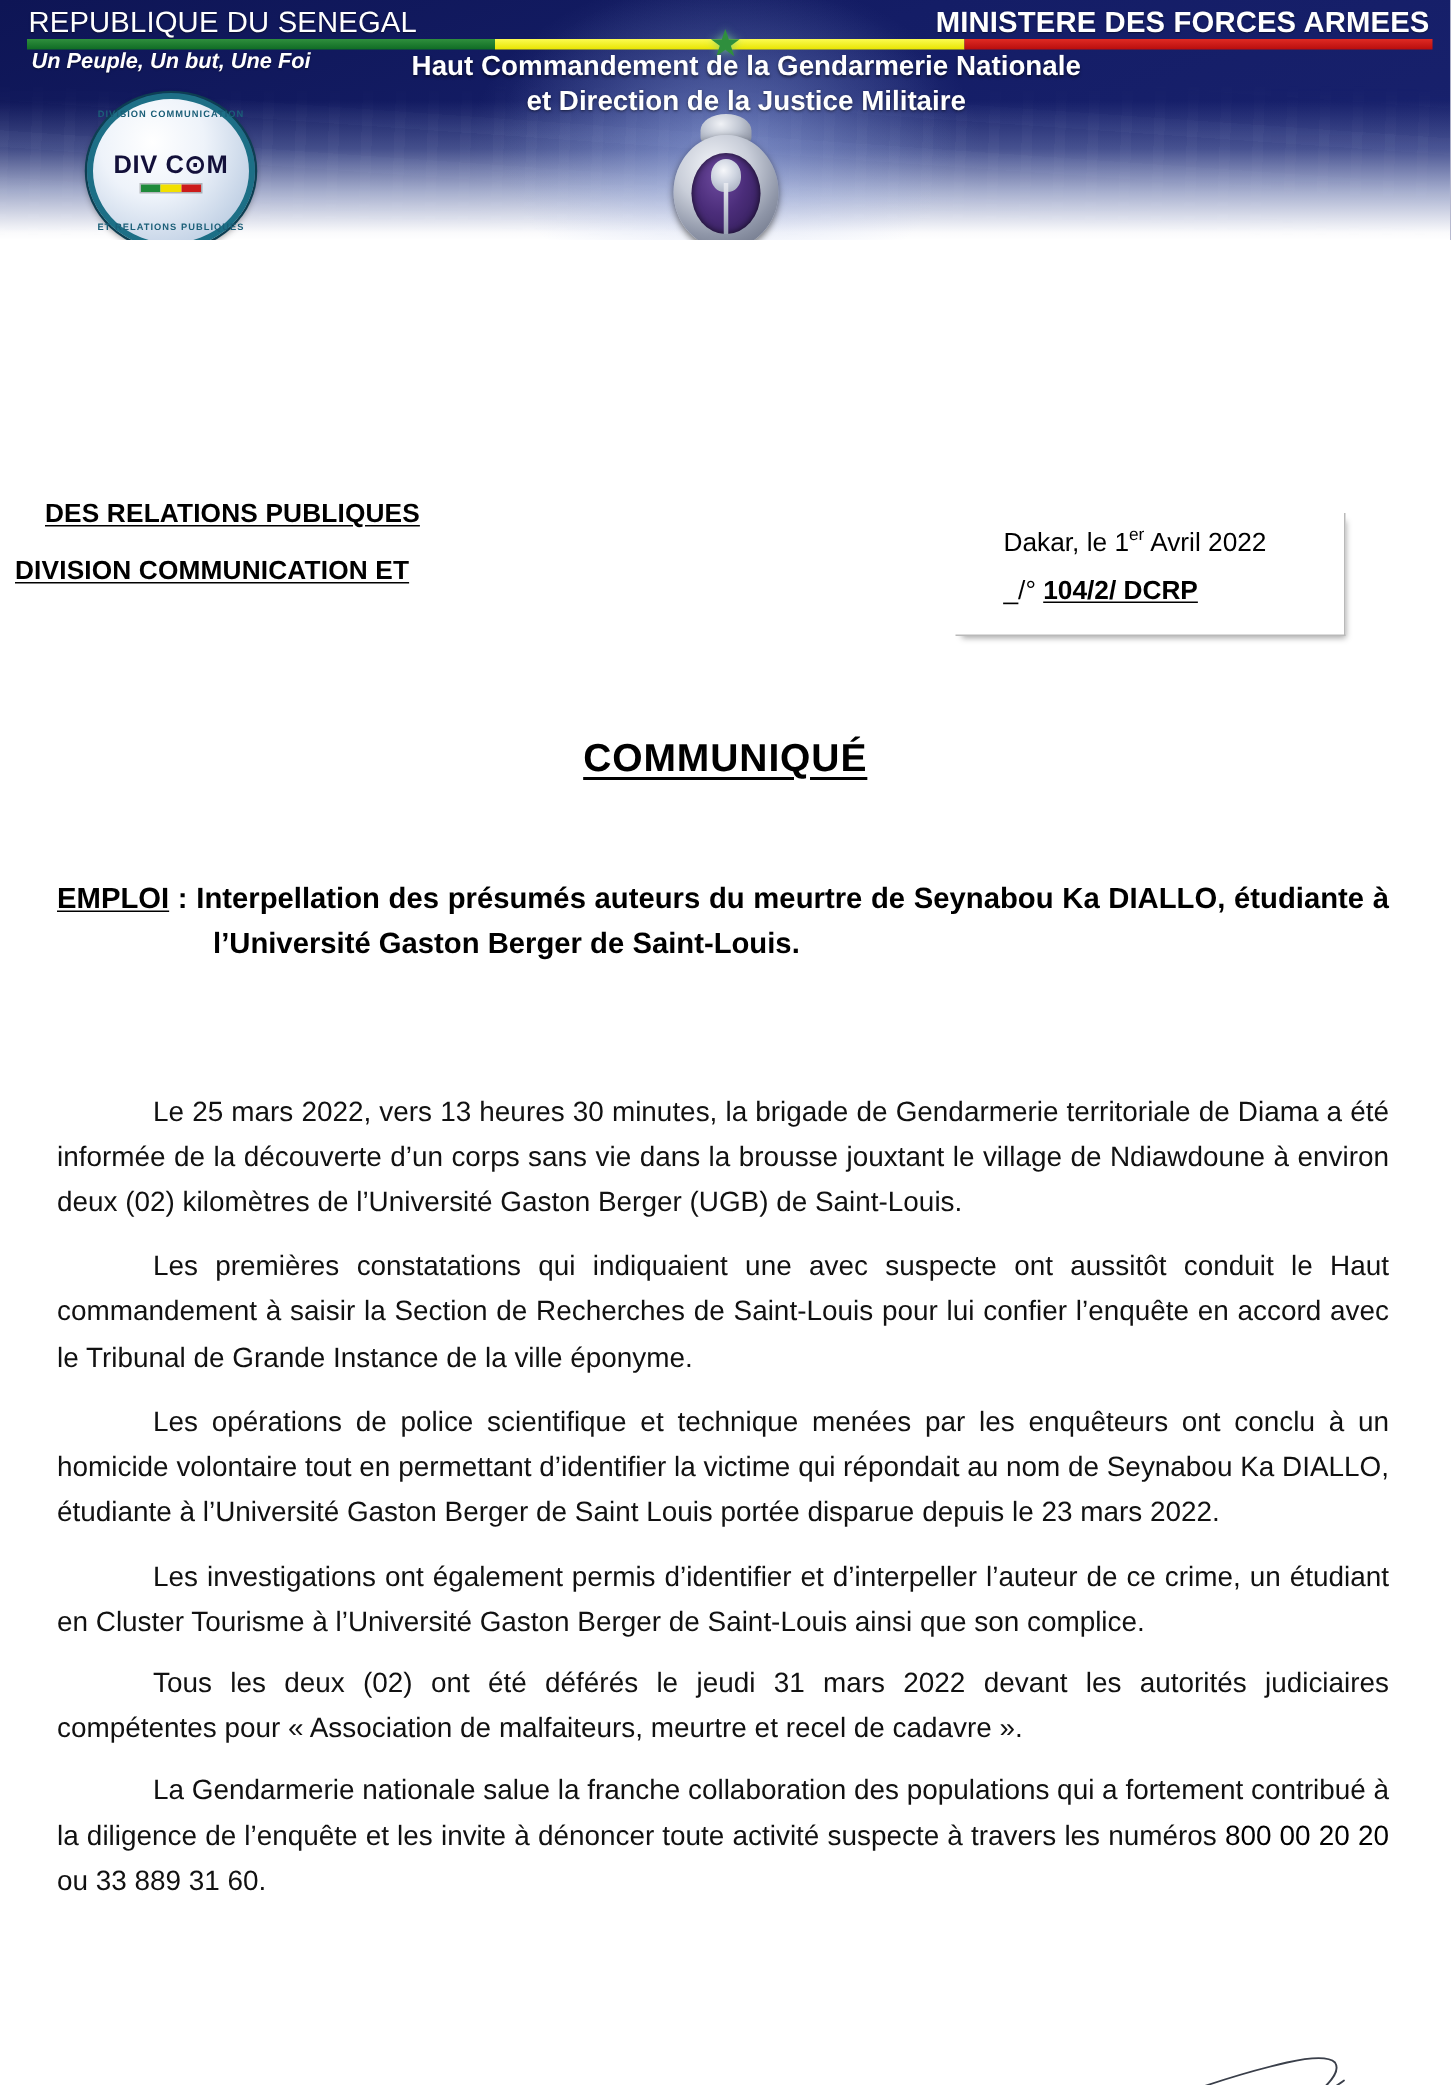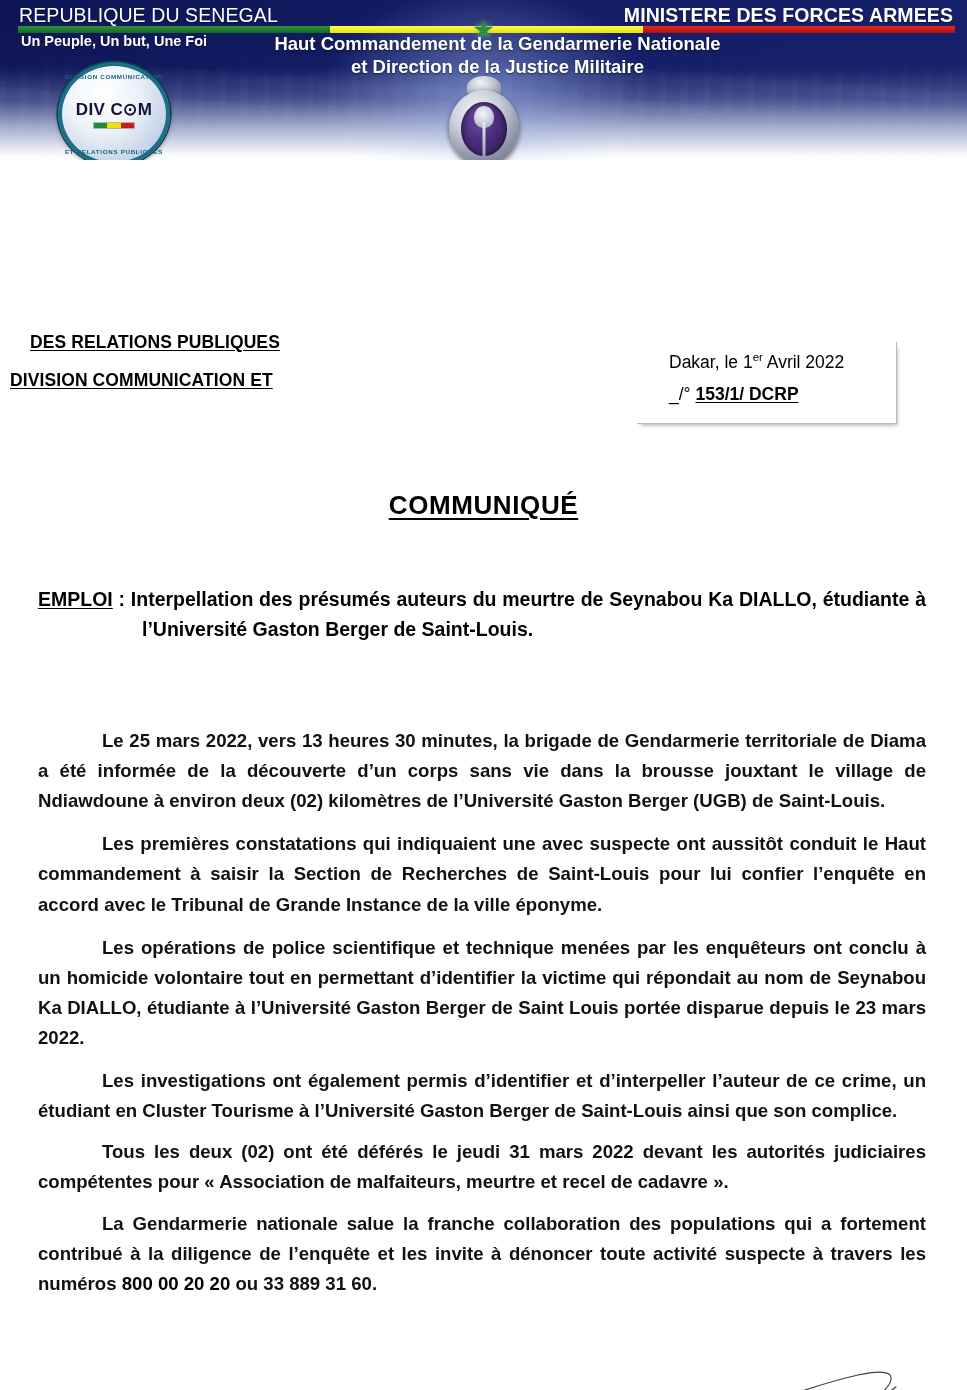--- a/index.html
+++ b/index.html
@@ -98,20 +98,21 @@
     font-size: 25px;
     line-height: 26px;
     text-align: center;
     text-shadow: 0 0 6px rgba(120,200,140,.8);
   }
   .motto {
     position: absolute;
     left: 21px; top: 33px;
     font-size: 14.5px;
     font-weight: bold;
+    font-style: italic;
     color: #ffffff;
     white-space: nowrap;
     text-shadow: 0 1px 1px rgba(0,0,0,.5);
   }
   .hq-line1, .hq-line2 {
     position: absolute;
     left: 0; right: 0;
     text-align: center;
     color: #ffffff;
     font-weight: bold;
@@ -291,21 +292,20 @@
   }
   .objet .objet-label {
     text-decoration: underline;
     text-underline-offset: 2px;
   }
 
   .body-text {
     position: absolute;
     left: 38px; top: 566px;
     width: 888px;
-    font-weight: bold;
   }
   .para {
     font-size: 18.6px;
     line-height: 1.62;
     text-align: justify;
     text-justify: inter-word;
     text-indent: 64px;
     margin: 0 0 13px 0;
     color: #111;
   }
@@ -371,21 +371,21 @@
 
 <div class="page">
 
   <div class="dept-block">
     <div class="dept-line indent">DES RELATIONS PUBLIQUES</div>
     <div class="dept-line">DIVISION COMMUNICATION ET</div>
   </div>
 
   <div class="datebox">
     <div class="date-line"><span>Dakar, le 1</span><sup>er</sup><span> Avril 2022</span></div>
-    <div class="ref-line"><span class="ref-prefix">_/° </span><span class="ref-num">153/1/ DCRP</span></div>
+    <div class="ref-line"><span class="ref-prefix">_/° </span><span class="ref-num">104/2/ DCRP</span></div>
   </div>
 
   <div class="doc-title">COMMUNIQUÉ</div>
 
   <div class="objet"><span class="objet-label">EMPLOI</span><span> : </span><span>Interpellation des présumés auteurs du meurtre de Seynabou Ka DIALLO, étudiante à l’Université Gaston Berger de Saint-Louis.</span></div>
 
   <div class="body-text">
     <p class="para">Le 25 mars 2022, vers 13 heures 30 minutes, la brigade de Gendarmerie territoriale de Diama a été informée de la découverte d’un corps sans vie dans la brousse jouxtant le village de Ndiawdoune à environ deux (02) kilomètres de l’Université Gaston Berger (UGB) de Saint-Louis.</p>
     <p class="para">Les premières constatations qui indiquaient une avec suspecte ont aussitôt conduit le Haut commandement à saisir la Section de Recherches de Saint-Louis pour lui confier l’enquête en accord avec le Tribunal de Grande Instance de la ville éponyme.</p>
     <p class="para">Les opérations de police scientifique et technique menées par les enquêteurs ont conclu à un homicide volontaire tout en permettant d’identifier la victime qui répondait au nom de Seynabou Ka DIALLO, étudiante à l’Université Gaston Berger de Saint Louis portée disparue depuis le 23 mars 2022.</p>

